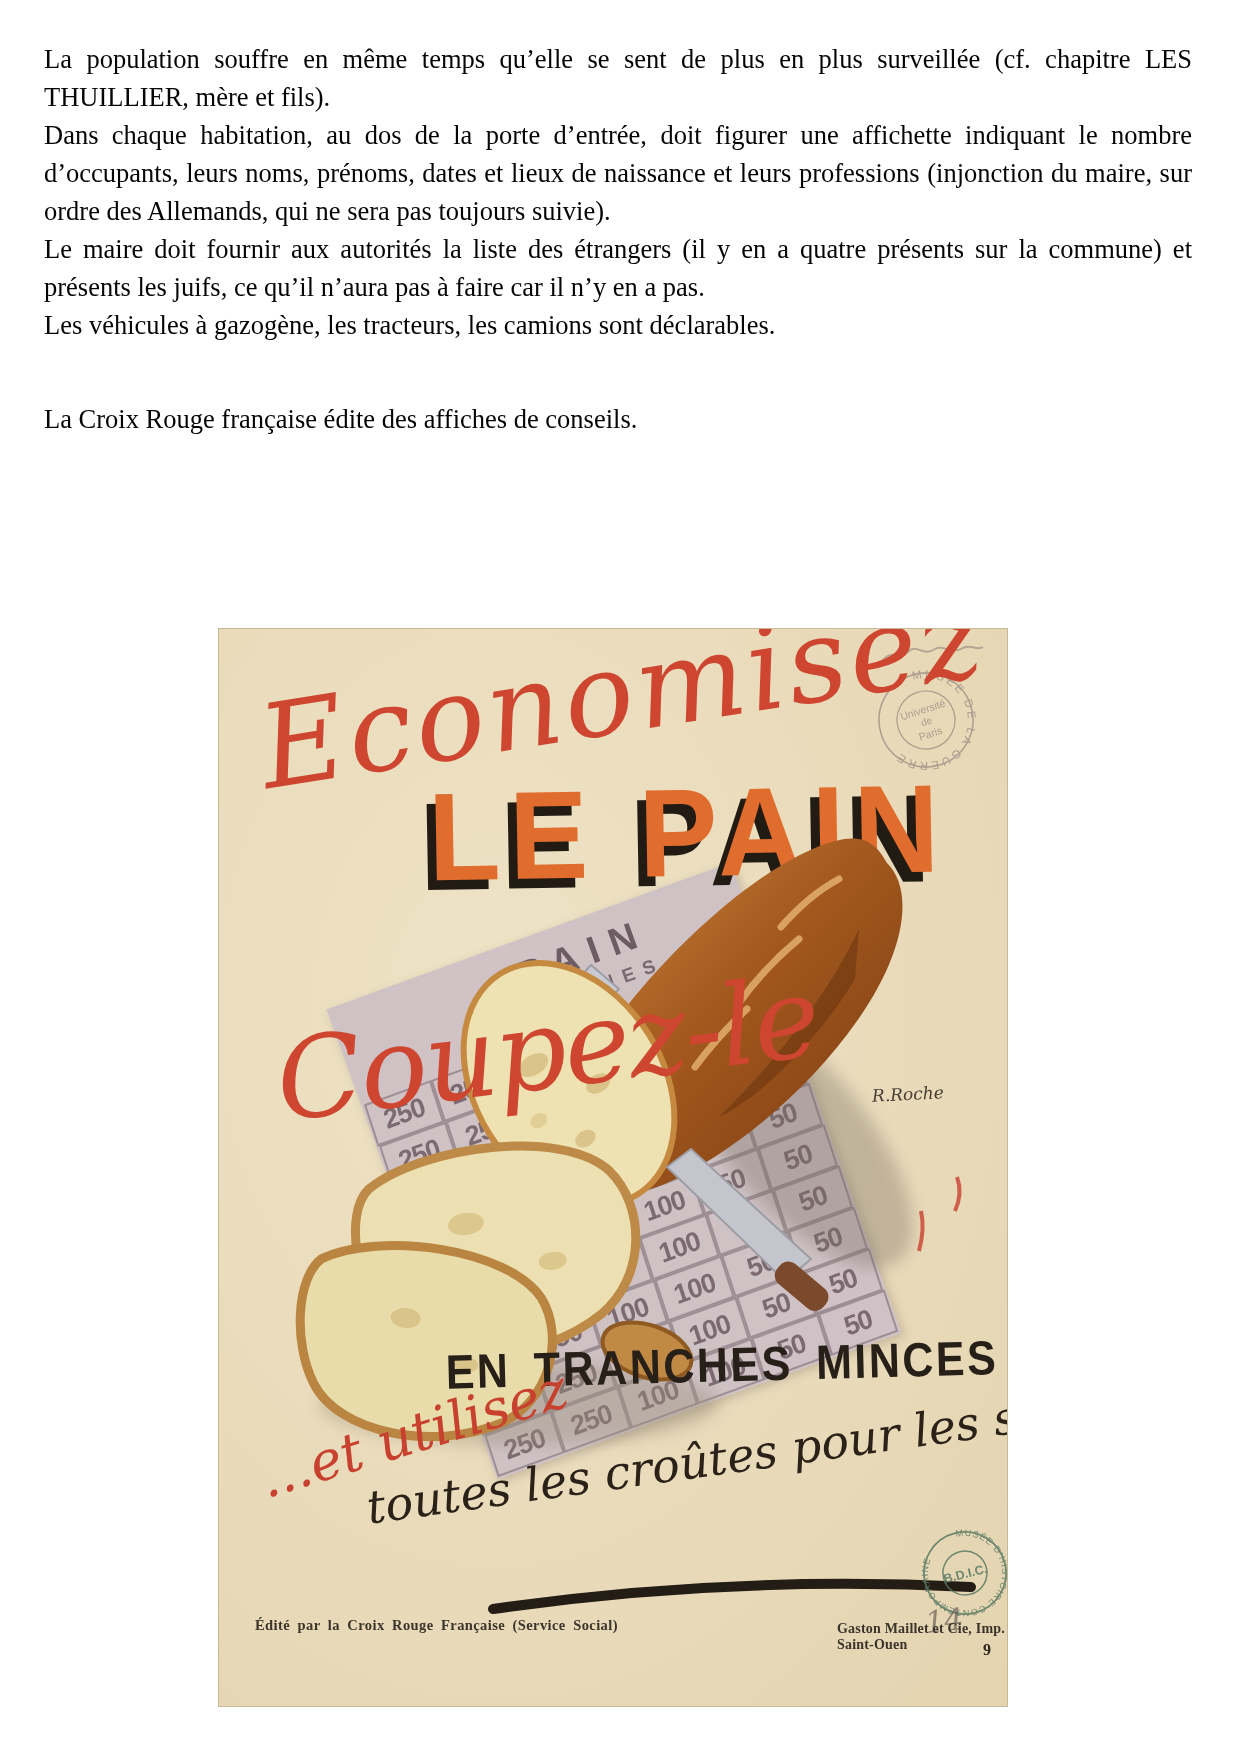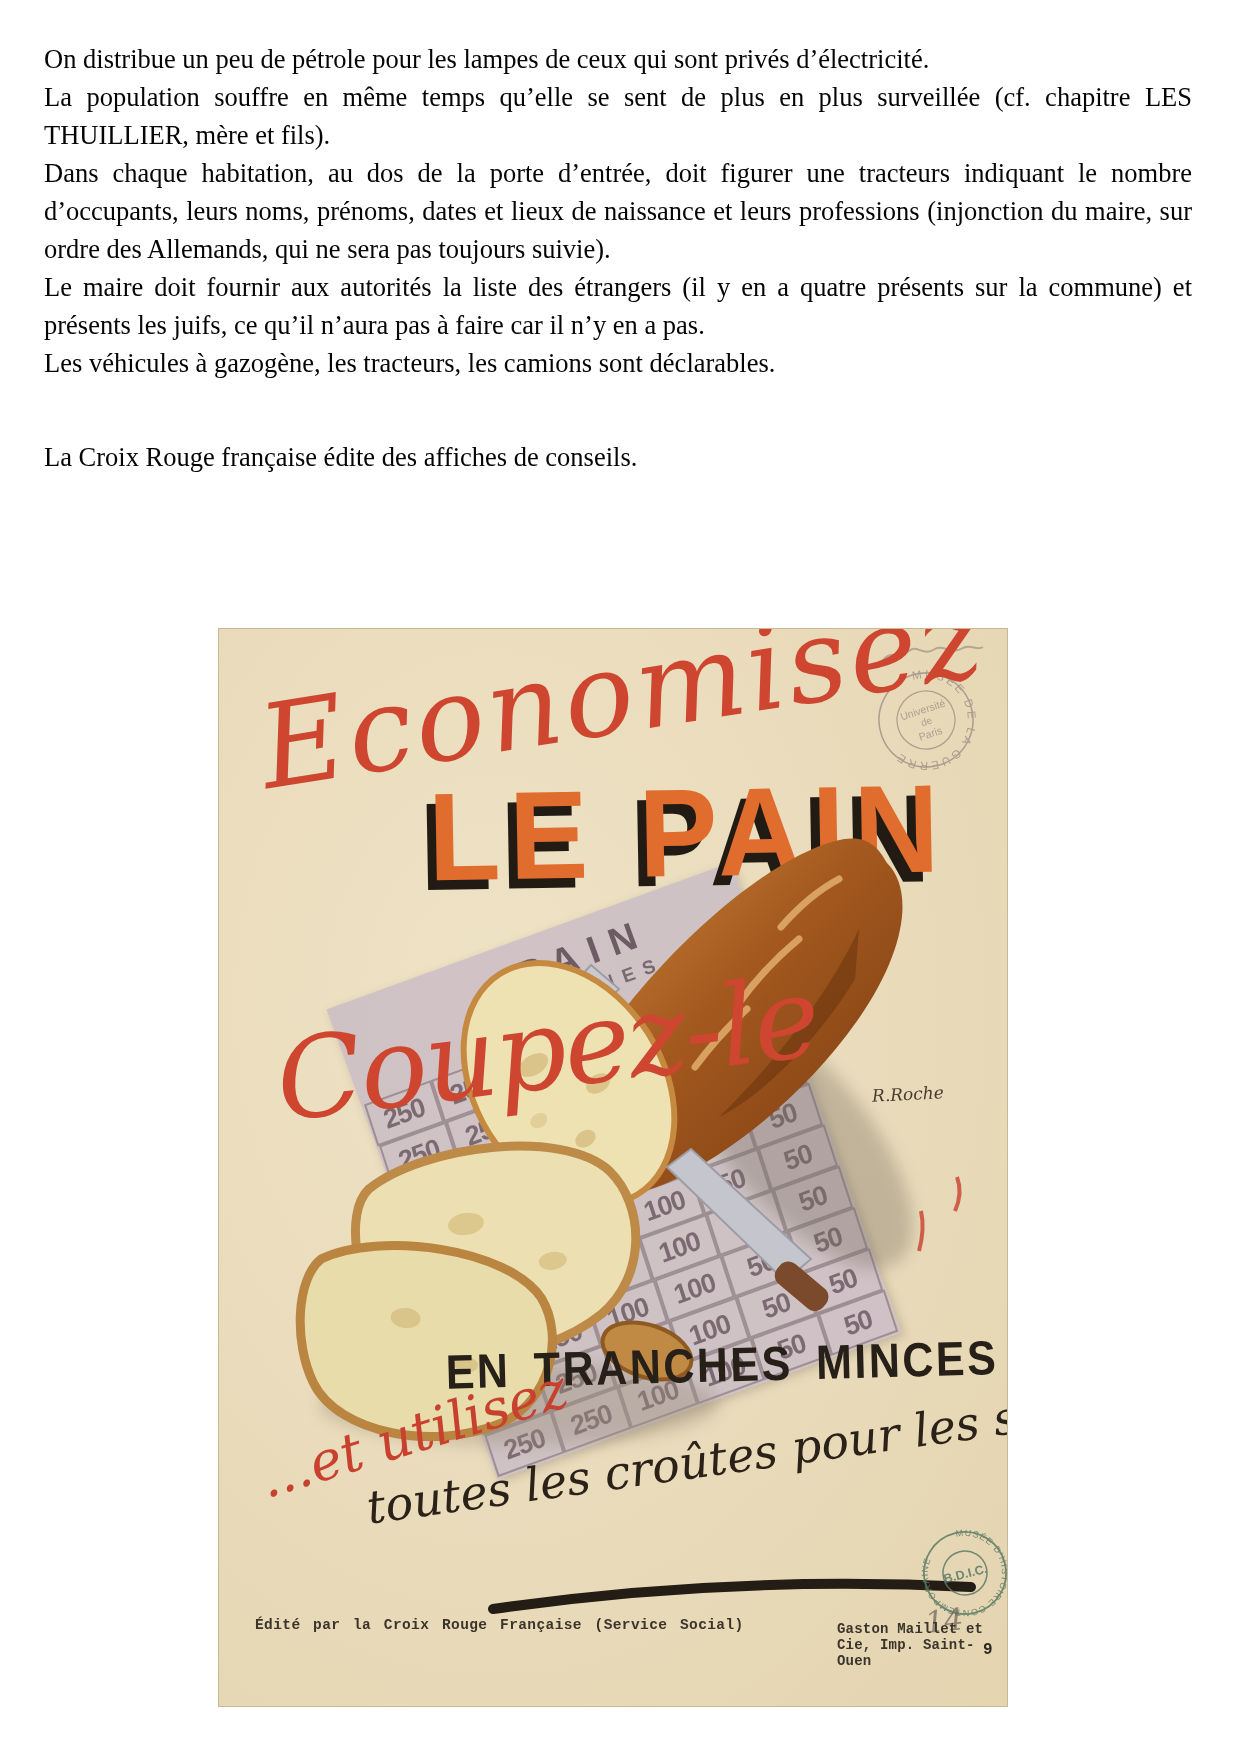--- a/index.html
+++ b/index.html
@@ -9,21 +9,21 @@
   .text-block{position:absolute;left:44px;top:40px;width:1148px;color:#050505;
               font-size:26.5px;line-height:38px;text-align:justify;}
   .text-block p{margin:0;}
   .text-block p.gap{margin-top:56px;text-align:left;}
   
   .poster{position:absolute;left:218px;top:628px;width:788px;height:1077px;
           background:radial-gradient(ellipse at 35% 35%,#efe3c6 0%,#e9dbba 55%,#e4d4b0 100%);
           border:1px solid #c6b996;overflow:hidden;}
   .poster *{position:absolute;}
   .script{font-family:"DejaVu Serif","Liberation Serif",serif;font-style:italic;white-space:nowrap;}
-  .sans{font-family:Liberation Mono, monospace;}
+  .sans{font-family:Liberation Serif, serif;}
   .economisez{left:42px;top:52px;font-size:116px;letter-spacing:3px;color:#ce4630;
               transform:rotate(-9deg);transform-origin:left center;z-index:2;}
   .lepain{left:208px;top:136px;font-size:118px;font-weight:800;letter-spacing:9px;
           color:#e06d2e;text-shadow:-9px 9px 0 #221b13;white-space:nowrap;
           transform:rotate(-1deg) scaleY(1.06);transform-origin:left top;z-index:4;
           font-family:"Liberation Sans",sans-serif;}
   
   .ticket{left:180px;top:292px;width:430px;height:500px;background:rgba(206,192,197,0.95);
           transform:rotate(-20deg);transform-origin:center;z-index:3;box-shadow:2px 4px 10px rgba(90,75,70,.25);}
   .ticket .thead{left:0;top:0;width:100%;height:100px;}
@@ -59,23 +59,22 @@
              color:#3b342b;font-weight:700;z-index:8;}
   .printer{left:618px;top:992px;font-size:14px;letter-spacing:.2px;color:#3b342b;font-weight:700;z-index:8;}
   .pagenum{left:764px;top:1012px;font-size:16px;color:#2e2822;font-weight:700;z-index:8;}
 </style>
 </head>
 <body>
 
 <div class="page">
 
   <div class="text-block">
-    <p>On distribue un peu de pétrole pour les lampes de ceux qui sont privés d’électricité.</p>
     <p>La population souffre en même temps qu’elle se sent de plus en plus surveillée (cf. chapitre LES THUILLIER, mère et fils).</p>
-    <p>Dans chaque habitation, au dos de la porte d’entrée, doit figurer une tracteurs indiquant le nombre d’occupants, leurs noms, prénoms, dates et lieux de naissance et leurs professions (injonction du maire, sur ordre des Allemands, qui ne sera pas toujours suivie).</p>
+    <p>Dans chaque habitation, au dos de la porte d’entrée, doit figurer une affichette indiquant le nombre d’occupants, leurs noms, prénoms, dates et lieux de naissance et leurs professions (injonction du maire, sur ordre des Allemands, qui ne sera pas toujours suivie).</p>
     <p>Le maire doit fournir aux autorités la liste des étrangers (il y en a quatre présents sur la commune) et présents les juifs, ce qu’il n’aura pas à faire car il n’y en a pas.</p>
     <p>Les véhicules à gazogène, les tracteurs, les camions sont déclarables.</p>
     <p class="gap">La Croix Rouge française édite des affiches de conseils.</p>
   </div>
 
   <div class="poster">
 
     <svg class="scribble" viewBox="0 0 110 30">
       <path d="M4,22 C14,6 22,20 32,10 C40,3 46,16 58,8 C66,3 74,14 86,7 C94,3 100,10 106,6" fill="none" stroke="#8a8078" stroke-width="2"></path>
     </svg>

